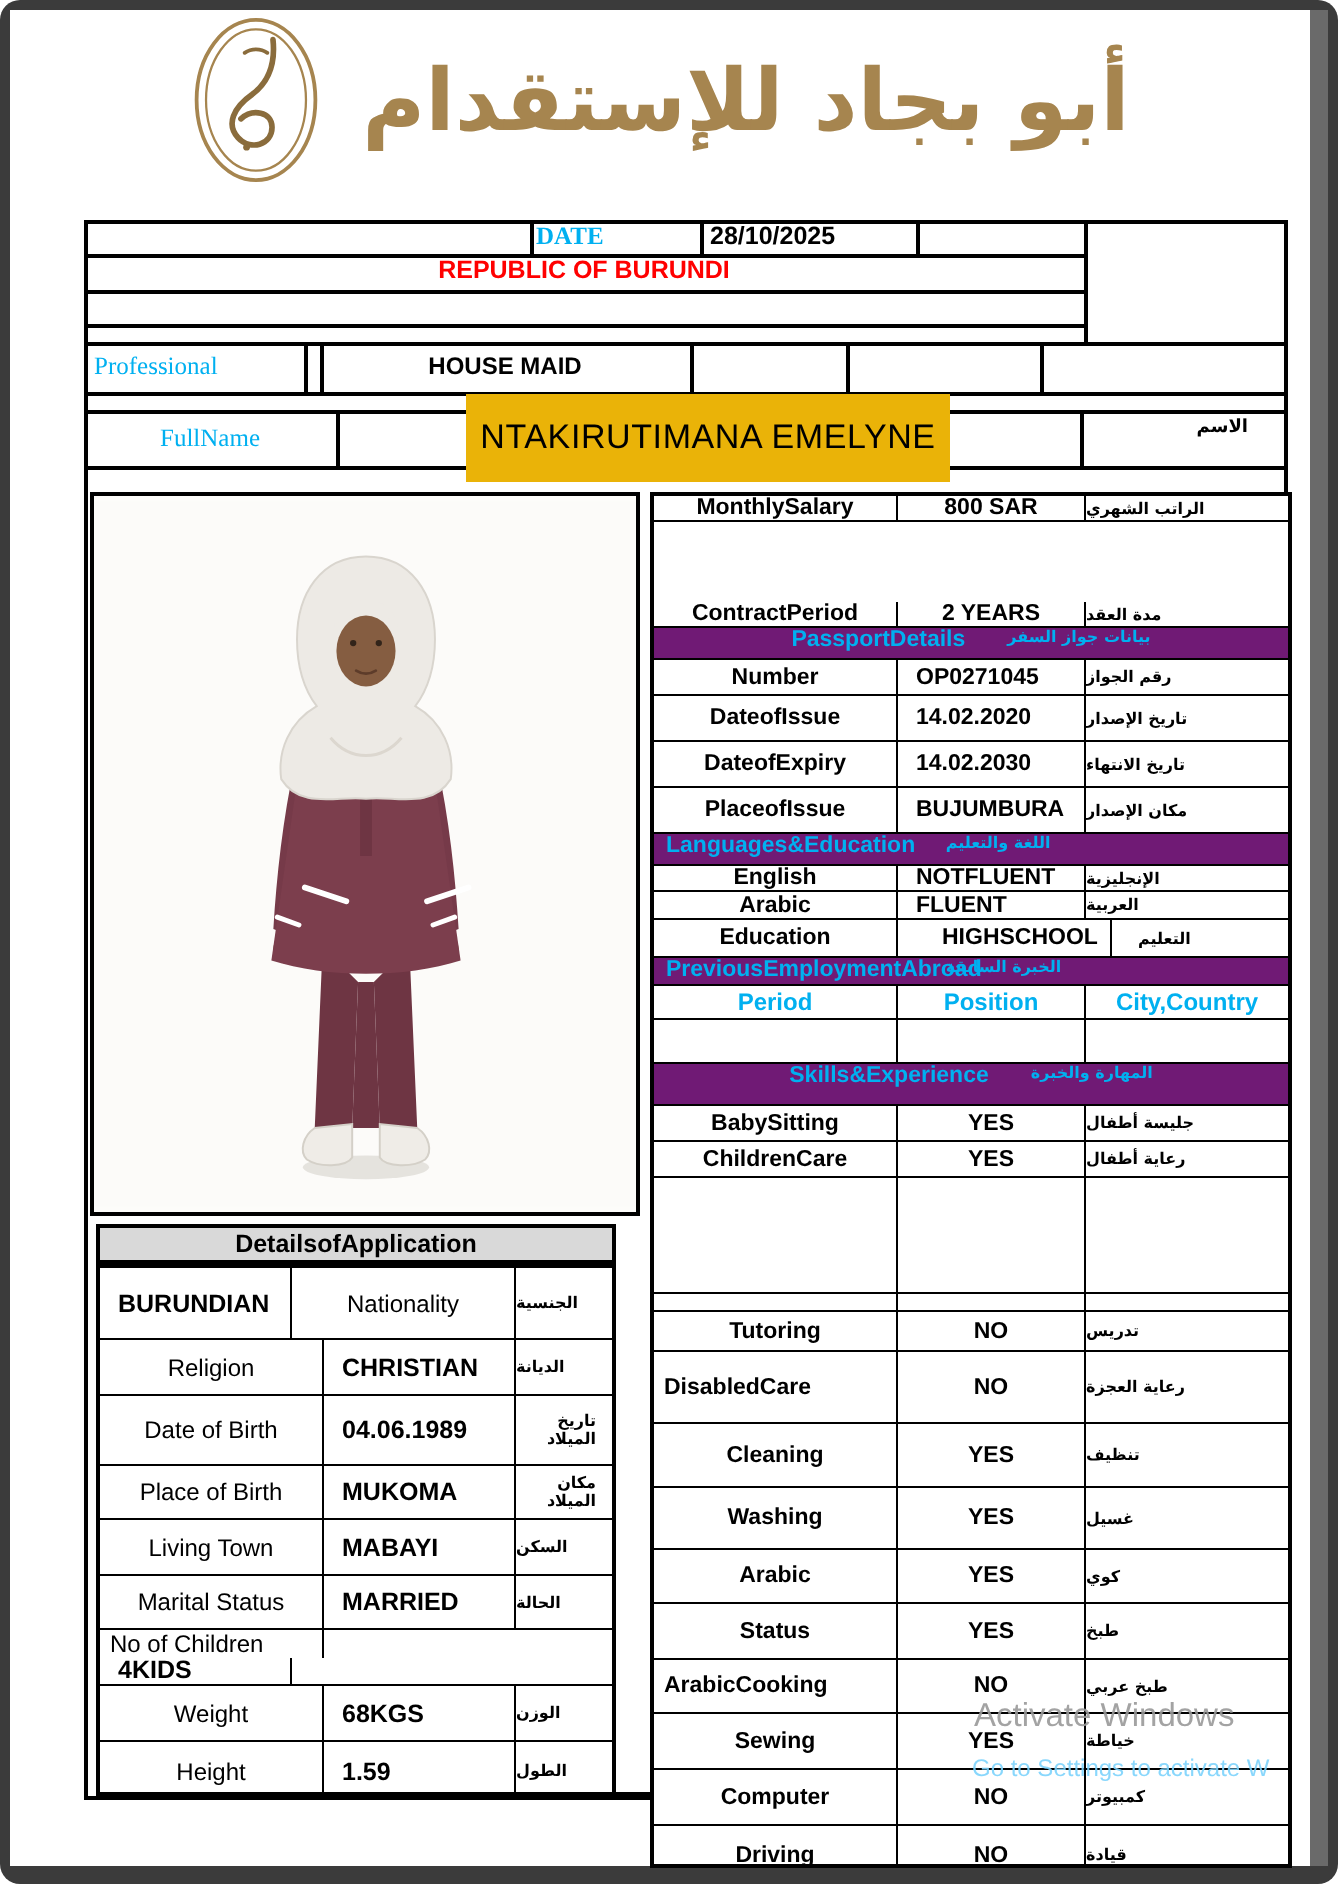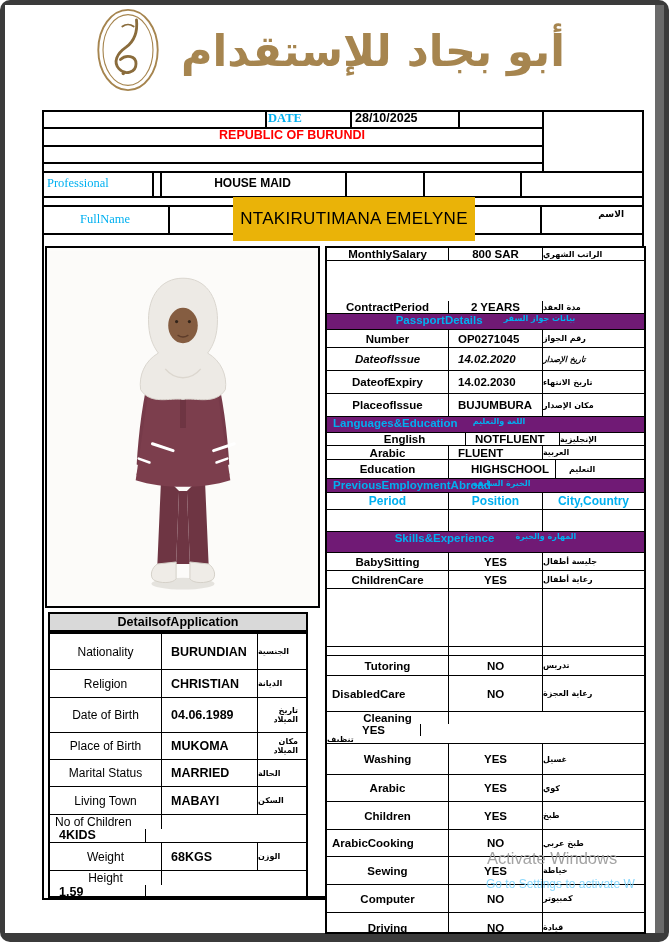--- a/index.html
+++ b/index.html
@@ -170,40 +170,40 @@
       </div>
     <div class="rr sec" style="height:16px;">
         <span class="sl">PassportDetails</span>
         <span class="sa">بيانات جواز السفر</span>
       </div>
     <div class="rr" style="height:18px;">
         <div class="rc rl">Number</div>
         <div class="rc rv vl">OP0271045</div>
         <div class="rc ra">رقم الجواز</div>
       </div>
-    <div class="rr" style="height:23px;font-style:italic;">
+    <div class="rr" style="height:23px;">
         <div class="rc rl">DateofIssue</div>
         <div class="rc rv vl">14.02.2020</div>
         <div class="rc ra">تاريخ الإصدار</div>
       </div>
     <div class="rr" style="height:23px;">
         <div class="rc rl">DateofExpiry</div>
         <div class="rc rv vl">14.02.2030</div>
         <div class="rc ra">تاريخ الانتهاء</div>
       </div>
     <div class="rr" style="height:23px;">
         <div class="rc rl">PlaceofIssue</div>
         <div class="rc rv vl">BUJUMBURA</div>
         <div class="rc ra">مكان الإصدار</div>
       </div>
     <div class="rr sec secleft" style="height:16px;">
         <span class="sl">Languages&amp;Education</span>
         <span class="sa">اللغة والتعليم</span>
       </div>
-    <div class="rr" style="height:13px;padding-left:17px;">
+    <div class="rr" style="height:13px;">
         <div class="rc rl">English</div>
         <div class="rc rv vl">NOTFLUENT</div>
         <div class="rc ra">الإنجليزية</div>
       </div>
     <div class="rr" style="height:14px;">
         <div class="rc rl">Arabic</div>
         <div class="rc rv vl">FLUENT</div>
         <div class="rc ra">العربية</div>
       </div>
     <div class="rr" style="height:19px;gap:13px;">
@@ -252,37 +252,37 @@
     <div class="rr" style="height:20px;">
         <div class="rc rl">Tutoring</div>
         <div class="rc rv">NO</div>
         <div class="rc ra">تدريس</div>
       </div>
     <div class="rr" style="height:36px;">
         <div class="rc rl ll">DisabledCare</div>
         <div class="rc rv">NO</div>
         <div class="rc ra">رعاية العجزة</div>
       </div>
-    <div class="rr" style="height:32px;flex-direction:column;">
+    <div class="rr" style="height:32px;">
         <div class="rc rl">Cleaning</div>
         <div class="rc rv">YES</div>
         <div class="rc ra">تنظيف</div>
       </div>
     <div class="rr" style="height:31px;">
         <div class="rc rl">Washing</div>
         <div class="rc rv">YES</div>
         <div class="rc ra">غسيل</div>
       </div>
     <div class="rr" style="height:27px;">
         <div class="rc rl">Arabic</div>
         <div class="rc rv">YES</div>
         <div class="rc ra">كوي</div>
       </div>
     <div class="rr" style="height:28px;">
-        <div class="rc rl">Children</div>
+        <div class="rc rl">Status</div>
         <div class="rc rv">YES</div>
         <div class="rc ra">طبخ</div>
       </div>
     <div class="rr" style="height:27px;">
         <div class="rc rl ll">ArabicCooking</div>
         <div class="rc rv">NO</div>
         <div class="rc ra">طبخ عربي</div>
       </div>
     <div class="rr" style="height:28px;">
         <div class="rc rl">Sewing</div>
@@ -297,60 +297,60 @@
     <div class="rr" style="height:29px;">
         <div class="rc rl">Driving</div>
         <div class="rc rv">NO</div>
         <div class="rc ra">قيادة</div>
       </div>
   </div>
 
   <div class="lheader">DetailsofApplication</div>
   <div class="ltable">
     <div class="lr" style="height:36px;">
+        <div class="lc l2">BURUNDIAN</div>
         <div class="lc l1">Nationality</div>
-        <div class="lc l2">BURUNDIAN</div>
         <div class="lc l3">الجنسية</div>
       </div>
     <div class="lr" style="height:28px;">
         <div class="lc l1">Religion</div>
         <div class="lc l2">CHRISTIAN</div>
         <div class="lc l3">الديانة</div>
       </div>
     <div class="lr" style="height:35px;">
         <div class="lc l1">Date of Birth</div>
         <div class="lc l2">04.06.1989</div>
         <div class="lc l3">تاريخ الميلاد</div>
       </div>
     <div class="lr" style="height:27px;">
         <div class="lc l1">Place of Birth</div>
         <div class="lc l2">MUKOMA</div>
         <div class="lc l3">مكان الميلاد</div>
       </div>
+    <div class="lr" style="height:28px;">
+        <div class="lc l1">Living Town</div>
+        <div class="lc l2">MABAYI</div>
+        <div class="lc l3">السكن</div>
+      </div>
     <div class="lr" style="height:27px;">
         <div class="lc l1">Marital Status</div>
         <div class="lc l2">MARRIED</div>
         <div class="lc l3">الحالة</div>
       </div>
-    <div class="lr" style="height:28px;">
-        <div class="lc l1">Living Town</div>
-        <div class="lc l2">MABAYI</div>
-        <div class="lc l3">السكن</div>
-      </div>
     <div class="lr" style="height:28px;flex-direction:column;">
         <div class="lc l1 ll">No of Children</div>
         <div class="lc l2">4KIDS</div>
         <div class="lc l3">عدد الأطفال</div>
       </div>
     <div class="lr" style="height:28px;">
         <div class="lc l1">Weight</div>
         <div class="lc l2">68KGS</div>
         <div class="lc l3">الوزن</div>
       </div>
-    <div class="lr" style="height:29px;flex-direction:column;">
+    <div class="lr" style="height:29px;">
         <div class="lc l1">Height</div>
         <div class="lc l2">1.59</div>
         <div class="lc l3">الطول</div>
       </div>
   </div>
 
   <div class="wm1">Activate Windows</div>
   <div class="wm2">Go to Settings to activate W</div>
 </div>
 

